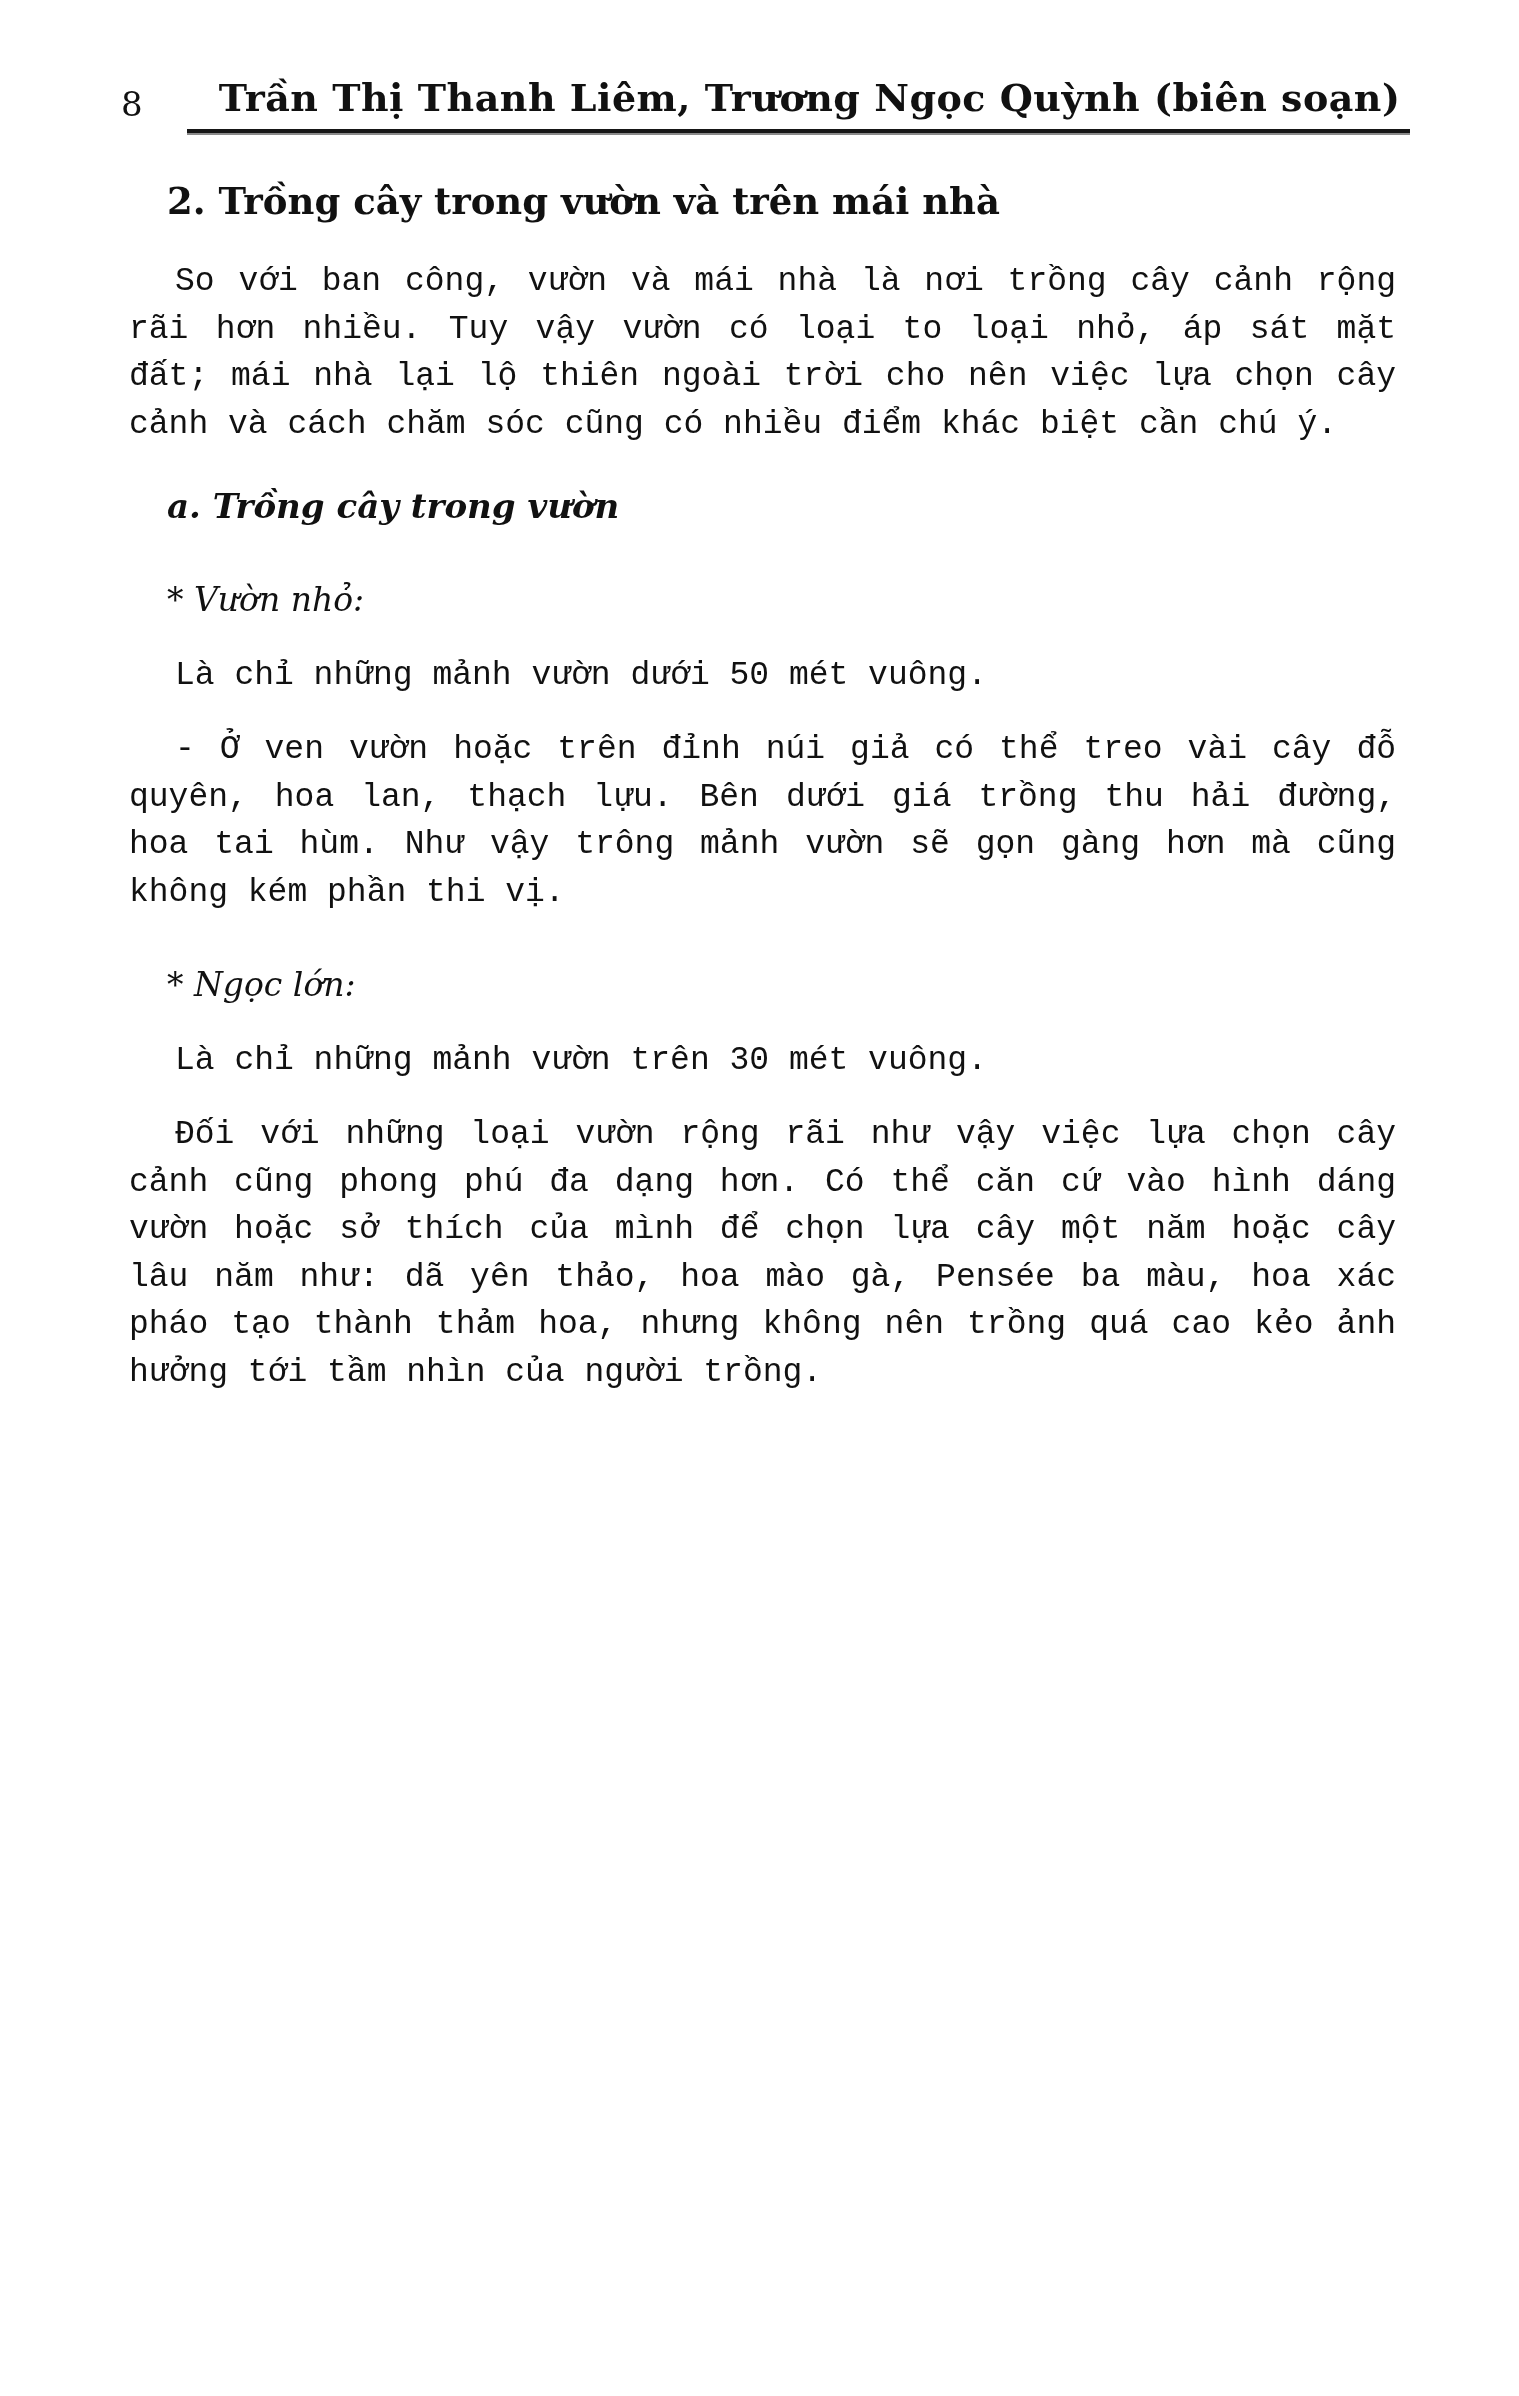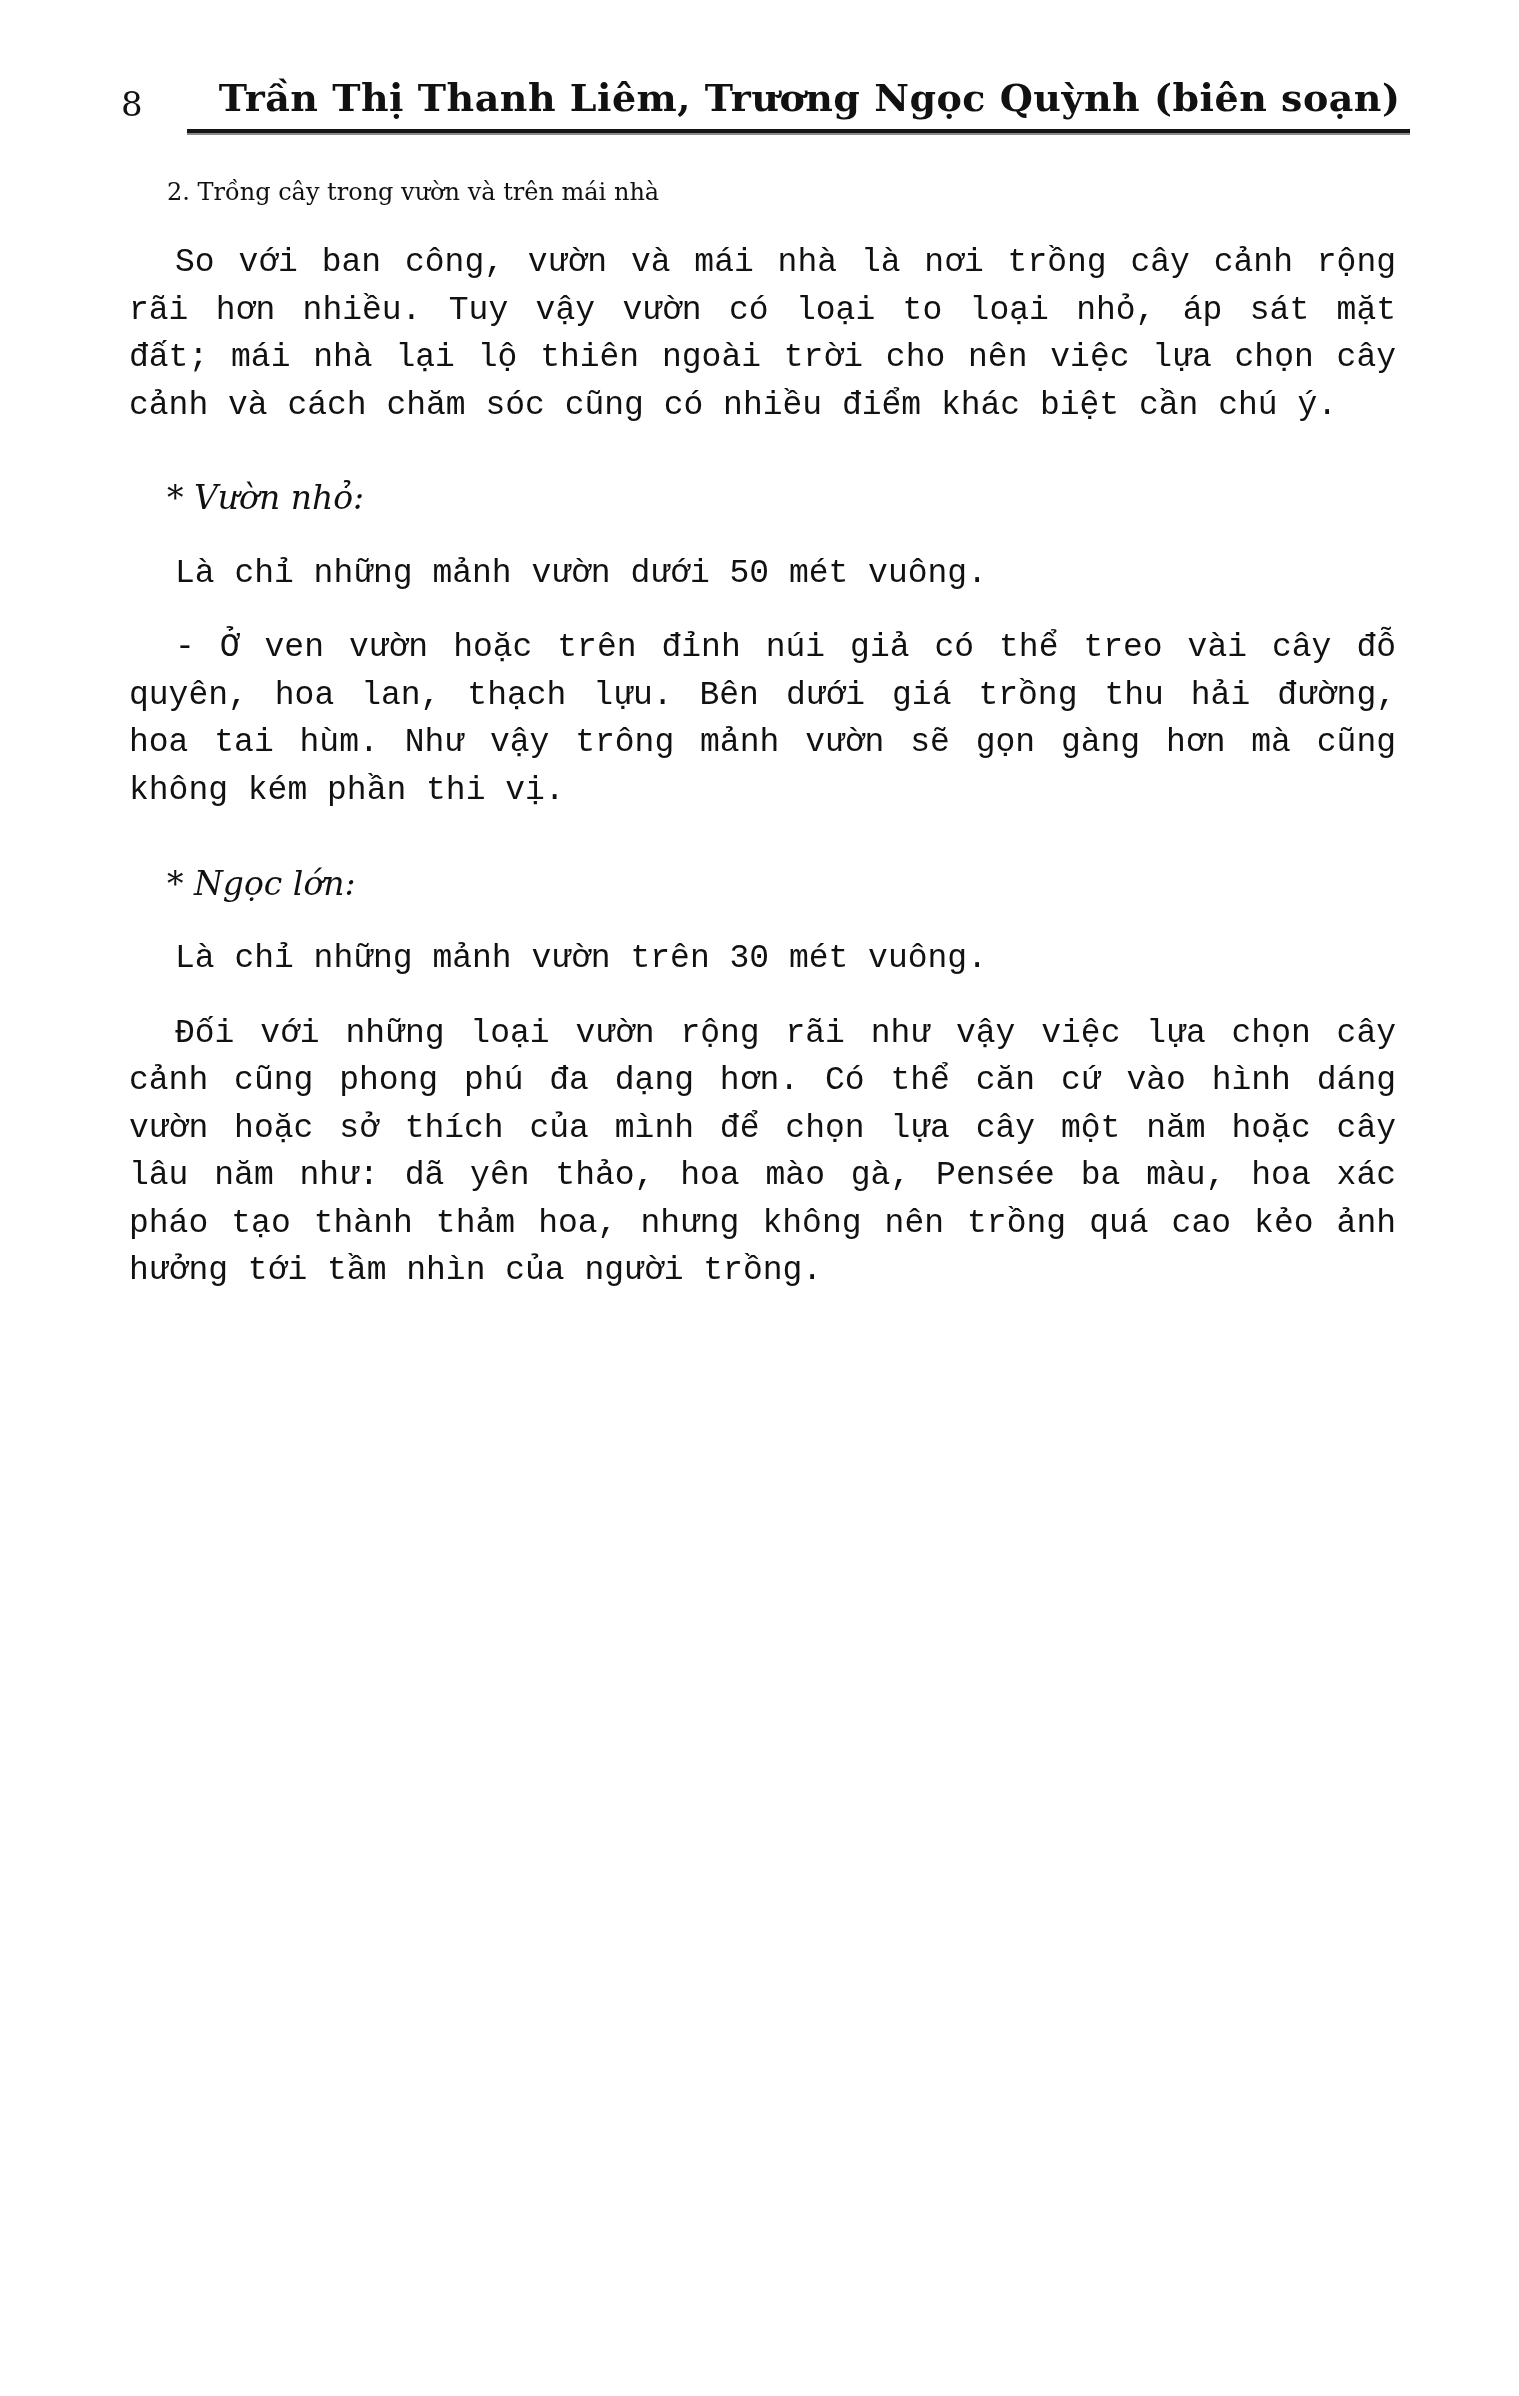--- a/index.html
+++ b/index.html
@@ -62,22 +62,22 @@
     font-size: 33px;
     line-height: 1.44;
   }
   .para {
     margin: 0 0 27px 8px;
     text-indent: 46px;
     text-align: justify;
     font-family: Liberation Mono, monospace;
   }
   .section-heading {
-    font-weight: normal;
-    font-size: 24px;
+    font-weight: bold;
+    font-size: 37px;
     margin: 8px 0 30px 0;
     text-indent: 46px;
   }
   .subsection-heading {
     font-weight: bold;
     font-style: italic;
     font-size: 34px;
     margin: 34px 0 30px 0;
     text-indent: 46px;
   }
@@ -101,20 +101,21 @@
         <div class="head-rule"></div>
       </div>
     </div>
 
     <div class="body-text">
 
       <div class="section-heading">2. Trồng cây trong vườn và trên mái nhà</div>
 
       <p class="para">So với ban công, vườn và mái nhà là nơi trồng cây cảnh rộng rãi hơn nhiều. Tuy vậy vườn có loại to loại nhỏ, áp sát mặt đất; mái nhà lại lộ thiên ngoài trời cho nên việc lựa chọn cây cảnh và cách chăm sóc cũng có nhiều điểm khác biệt cần chú ý.</p>
 
+      <div class="subsection-heading">a. Trồng cây trong vườn</div>
 
       <div class="label-italic">* Vườn nhỏ:</div>
 
       <p class="para">Là chỉ những mảnh vườn dưới 50 mét vuông.</p>
 
 
       <p class="para">- Ở ven vườn hoặc trên đỉnh núi giả có thể treo vài cây đỗ quyên, hoa lan, thạch lựu. Bên dưới giá trồng thu hải đường, hoa tai hùm. Như vậy trông mảnh vườn sẽ gọn gàng hơn mà cũng không kém phần thi vị.</p>
 
       <div class="label-italic">* Ngọc lớn:</div>
 

